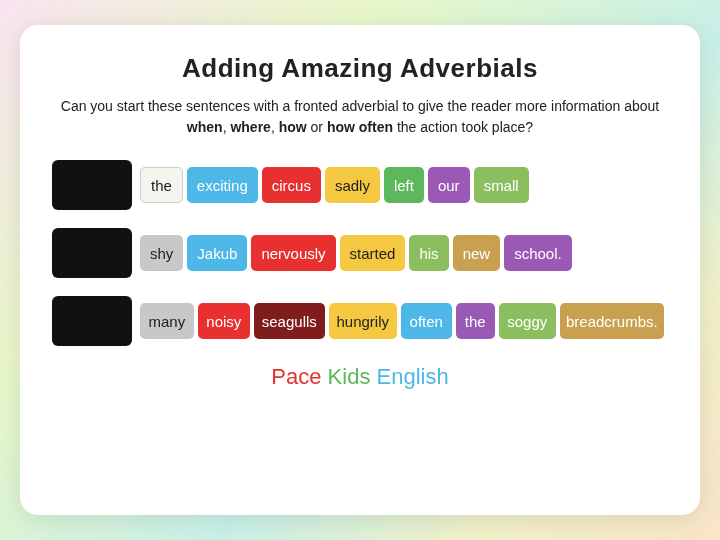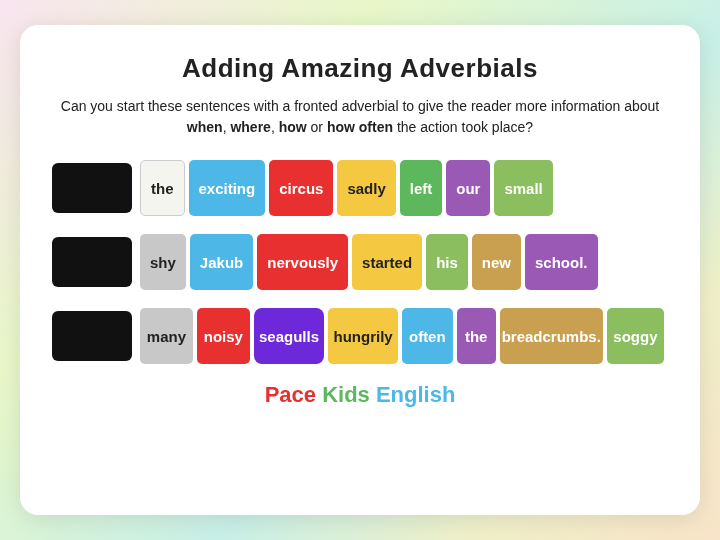--- a/index.html
+++ b/index.html
@@ -52,25 +52,25 @@
       height: 50px;
       background: #111;
       border-radius: 6px;
       margin-right: 8px;
       flex-shrink: 0;
     }
     .word-chip {
       display: inline-flex;
       align-items: center;
       justify-content: center;
-      height: 56px;
+      height: 36px;
       padding: 0 10px;
       border-radius: 5px;
       font-size: 15px;
-      font-weight: 700;
+      font-weight: 400;
       color: white;
       margin-right: 4px;
       white-space: nowrap;
       min-width: 36px;
     }
 
     
     .chip-the1    { background: #f5f5f0; color: #222; border: 1px solid #ccc; }
     .chip-exciting { background: #4db8e8; }
     .chip-circus   { background: #e83030; }
@@ -85,34 +85,34 @@
     .chip-jakub    { background: #4db8e8; }
     .chip-nervously { background: #e83030; }
     .chip-started  { background: #f5c842; color: #222; }
     .chip-his      { background: #8bbe5e; }
     .chip-new      { background: #c8a050; }
     .chip-school   { background: #9b59b6; }
 
     
     .chip-many     { background: #c8c8c8; color: #222; }
     .chip-noisy    { background: #e83030; }
-    .chip-seagulls { background: #6d28d9; border-radius: 8px; }
+    .chip-seagulls { background: #7f1d1d; }
     .chip-hungrily { background: #f5c842; color: #222; }
     .chip-pecked   { background: #4db8e8; }
     .chip-the3     { background: #9b59b6; }
     .chip-soggy    { background: #8bbe5e; }
     .chip-breadcrumbs { background: #c8a050; }
 
     .footer {
       text-align: center;
       margin-top: 10px;
     }
     .footer-text {
       font-size: 22px;
-      font-weight: 700;
+      font-weight: 400;
     }
     .footer-pace { color: #e83030; }
     .footer-english { color: #4db8e8; }
   </style>
 </head>
 <body>
 
 <div class="card">
   <div class="title">Adding Amazing Adverbials</div>
   <div class="instructions">
@@ -143,18 +143,18 @@
   </div>
 
   <div class="sentence-row">
     <div class="black-box"></div>
     <span class="word-chip chip-many">many</span>
     <span class="word-chip chip-noisy">noisy</span>
     <span class="word-chip chip-seagulls">seagulls</span>
     <span class="word-chip chip-hungrily">hungrily</span>
     <span class="word-chip chip-pecked">often</span>
     <span class="word-chip chip-the3">the</span>
+    <span class="word-chip chip-soggy">soggy</span>
     <span class="word-chip chip-breadcrumbs">breadcrumbs.</span>
-    <span class="word-chip chip-soggy">soggy</span>
   </div>
 
   <div class="footer"><span class="footer-text footer-pace">Pace</span><span class="footer-text" style="color:#5db85d;"> Kids </span><span class="footer-text footer-english">English</span></div>
 </div>
 
 </body></html>

